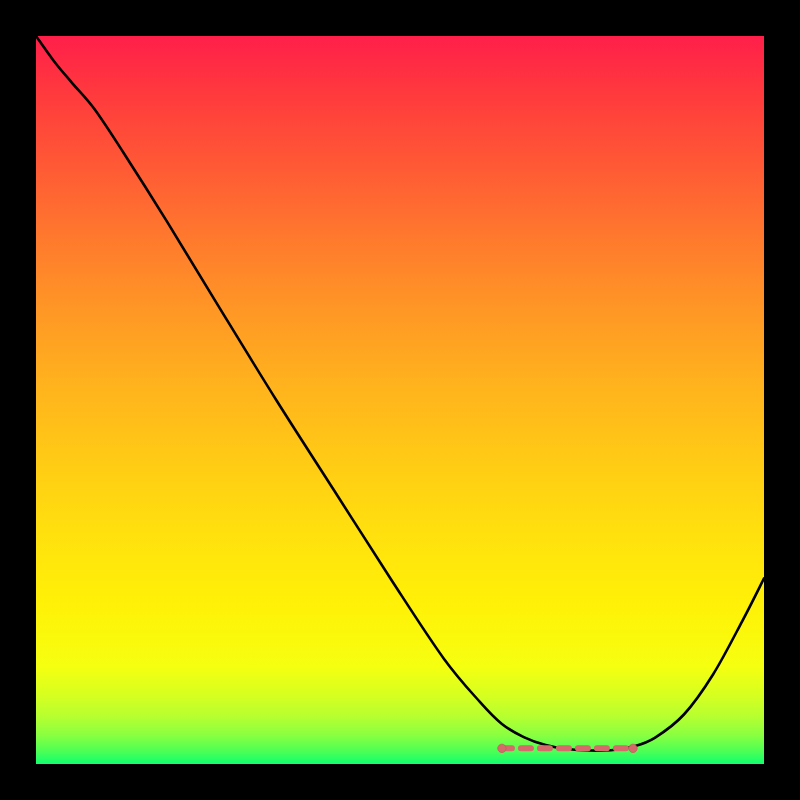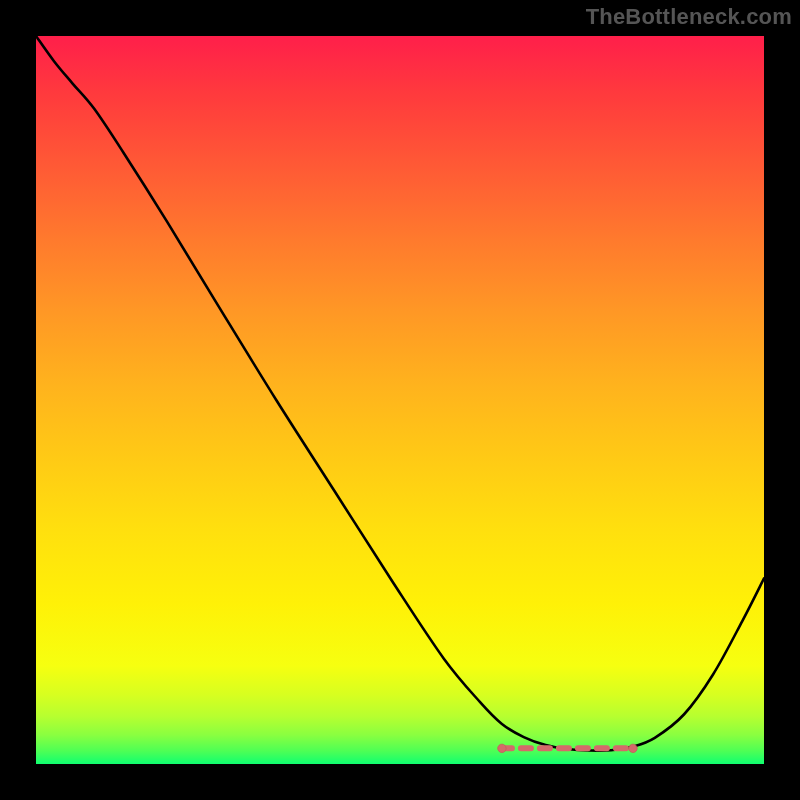--- a/index.html
+++ b/index.html
@@ -64,21 +64,20 @@
     width: 728px;
     height: 728px;
     pointer-events: none;
   }
 </style>
 </head>
 <body>
 
 <div class="frame">
 
-  <div class="watermark">TheBottleneck.com</div>
 
   <div class="plot-area">
 
     <svg class="curve" viewBox="0 0 728 728" preserveAspectRatio="none">
       <path d="M 0.00 0.00 C 3.03 4.25, 12.13 17.59, 18.20 25.48 C 24.27 33.37, 29.73 39.43, 36.40 47.32 C 43.07 55.21, 49.75 61.27, 58.24 72.80 C 66.73 84.33, 75.23 97.67, 87.36 116.48 C 99.49 135.29, 115.27 160.16, 131.04 185.64 C 146.81 211.12, 163.80 239.63, 182.00 269.36 C 200.20 299.09, 220.83 333.06, 240.24 364.00 C 259.65 394.94, 279.07 424.67, 298.48 455.00 C 317.89 485.33, 338.52 518.09, 356.72 546.00 C 374.92 573.91, 393.12 602.42, 407.68 622.44 C 422.24 642.46, 434.37 655.20, 444.08 666.12 C 453.79 677.04, 458.64 682.14, 465.92 687.96 C 473.20 693.78, 480.48 697.55, 487.76 701.06 C 495.04 704.58, 502.32 707.07, 509.60 709.07 C 516.88 711.07, 524.16 712.17, 531.44 713.08 C 538.72 713.99, 546.00 714.35, 553.28 714.53 C 560.56 714.71, 567.84 714.84, 575.12 714.17 C 582.40 713.50, 589.68 712.59, 596.96 710.53 C 604.24 708.47, 610.31 707.13, 618.80 701.79 C 627.29 696.45, 638.21 689.05, 647.92 678.50 C 657.63 667.94, 667.33 653.99, 677.04 638.46 C 686.75 622.93, 697.67 601.33, 706.16 585.31 C 714.65 569.30, 724.36 549.52, 728.00 542.36" fill="none" stroke="#000000" stroke-width="2.6" stroke-linecap="round" stroke-linejoin="round"></path>
       <g fill="#d46a6a" stroke="#c85a5a" stroke-width="0.8">
           <line x1="465.92" x2="596.9599999999999" y1="712.348" y2="712.348" stroke="#d46a6a" stroke-width="6" stroke-linecap="round" stroke-dasharray="10 9" fill="none"></line>
           <circle cx="465.92" cy="712.35" r="4.2" fill="#d46a6a"></circle>
           <circle cx="596.96" cy="712.35" r="4.2" fill="#d46a6a"></circle>
         </g>

